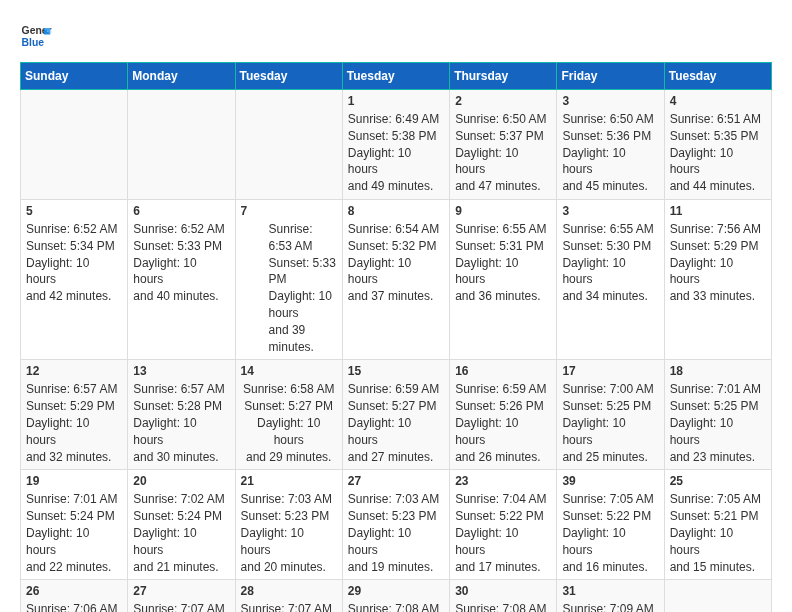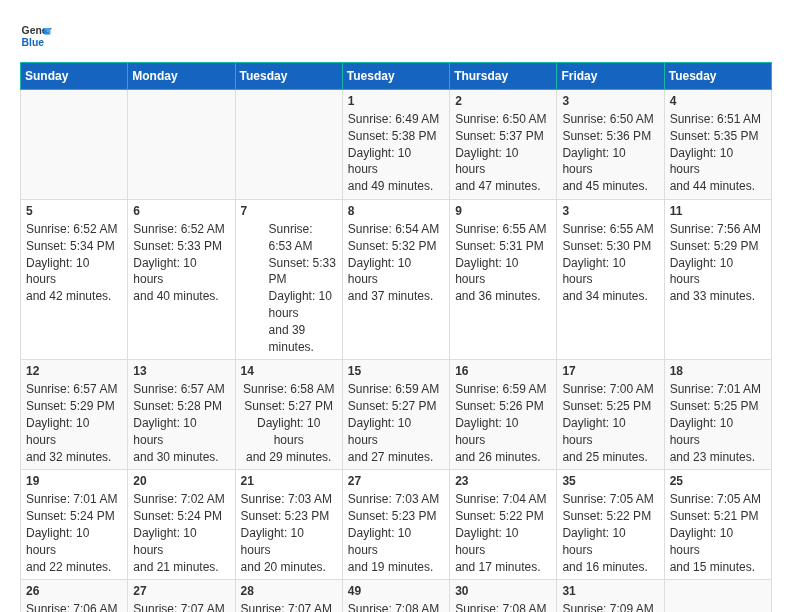--- a/index.html
+++ b/index.html
@@ -274,21 +274,21 @@
 and 19 minutes.</div>
         </td>
         <td>
           <div class="day-num">23</div>
           <div class="day-info" style="white-space: pre-line;">Sunrise: 7:04 AM
 Sunset: 5:22 PM
 Daylight: 10 hours
 and 17 minutes.</div>
         </td>
         <td>
-          <div class="day-num">35</div>
+          <div class="day-num">39</div>
           <div class="day-info" style="white-space: pre-line;">Sunrise: 7:05 AM
 Sunset: 5:22 PM
 Daylight: 10 hours
 and 16 minutes.</div>
         </td>
         <td>
           <div class="day-num">25</div>
           <div class="day-info" style="white-space: pre-line;">Sunrise: 7:05 AM
 Sunset: 5:21 PM
 Daylight: 10 hours
@@ -311,21 +311,21 @@
 and 13 minutes.</div>
         </td>
         <td>
           <div class="day-num">28</div>
           <div class="day-info" style="white-space: pre-line;">Sunrise: 7:07 AM
 Sunset: 5:20 PM
 Daylight: 10 hours
 and 12 minutes.</div>
         </td>
         <td>
-          <div class="day-num">49</div>
+          <div class="day-num">29</div>
           <div class="day-info" style="white-space: pre-line;">Sunrise: 7:08 AM
 Sunset: 5:20 PM
 Daylight: 10 hours
 and 11 minutes.</div>
         </td>
         <td>
           <div class="day-num">30</div>
           <div class="day-info" style="white-space: pre-line;">Sunrise: 7:08 AM
 Sunset: 5:19 PM
 Daylight: 10 hours

